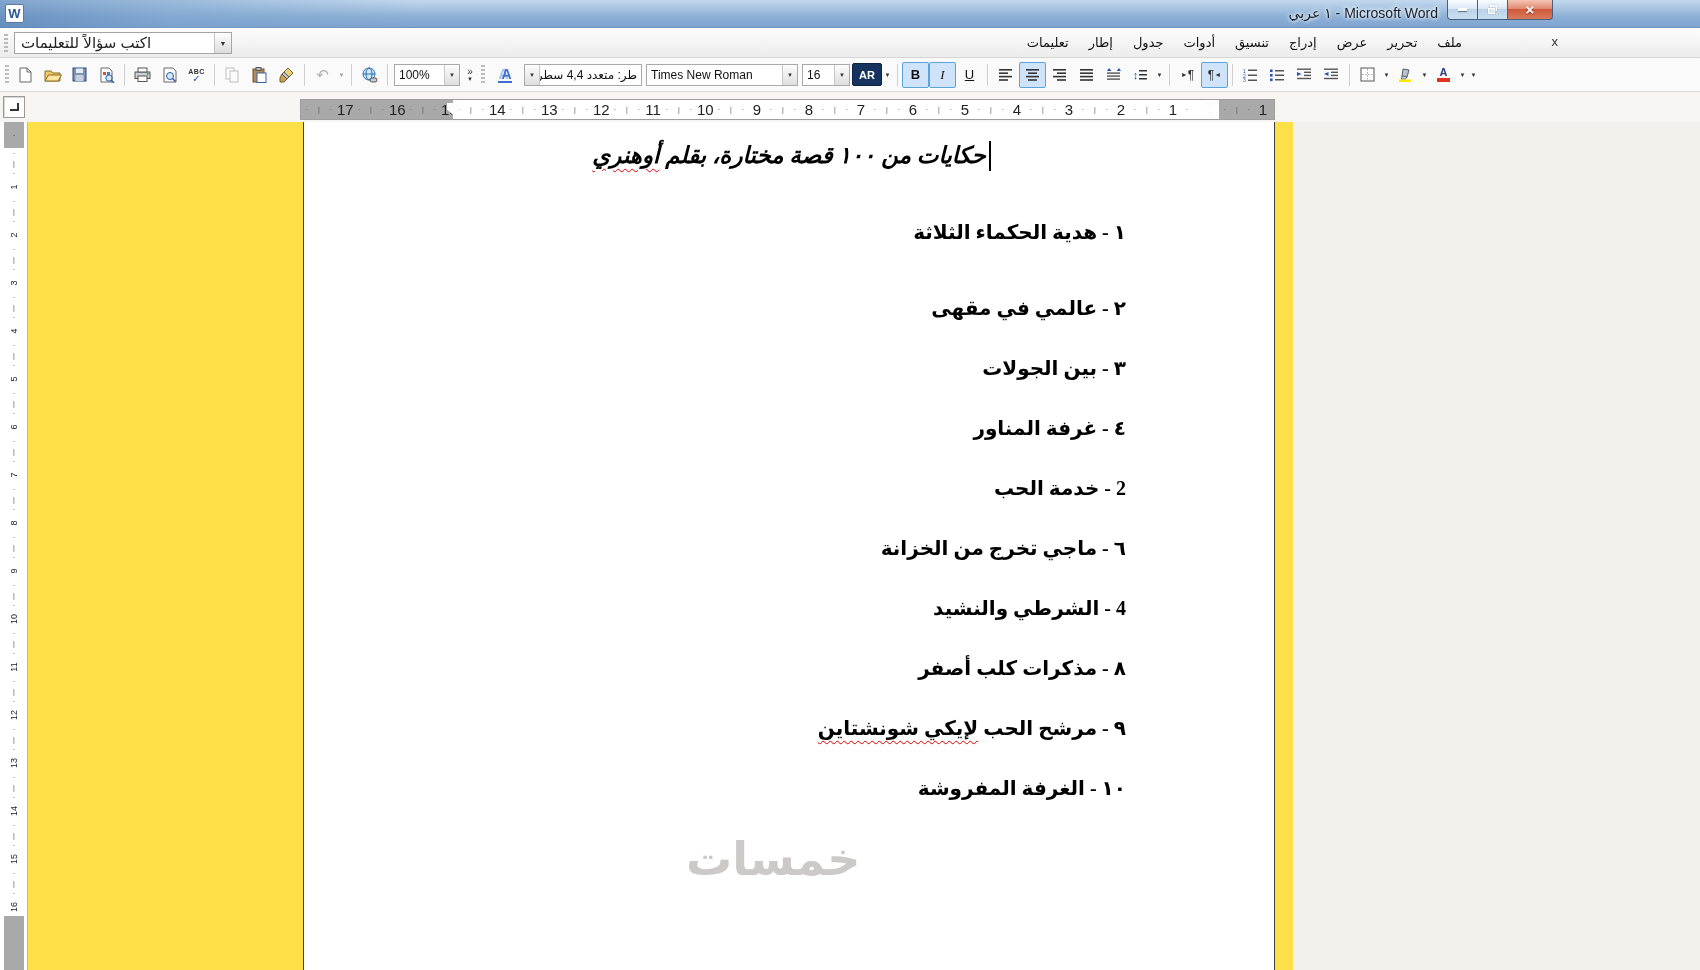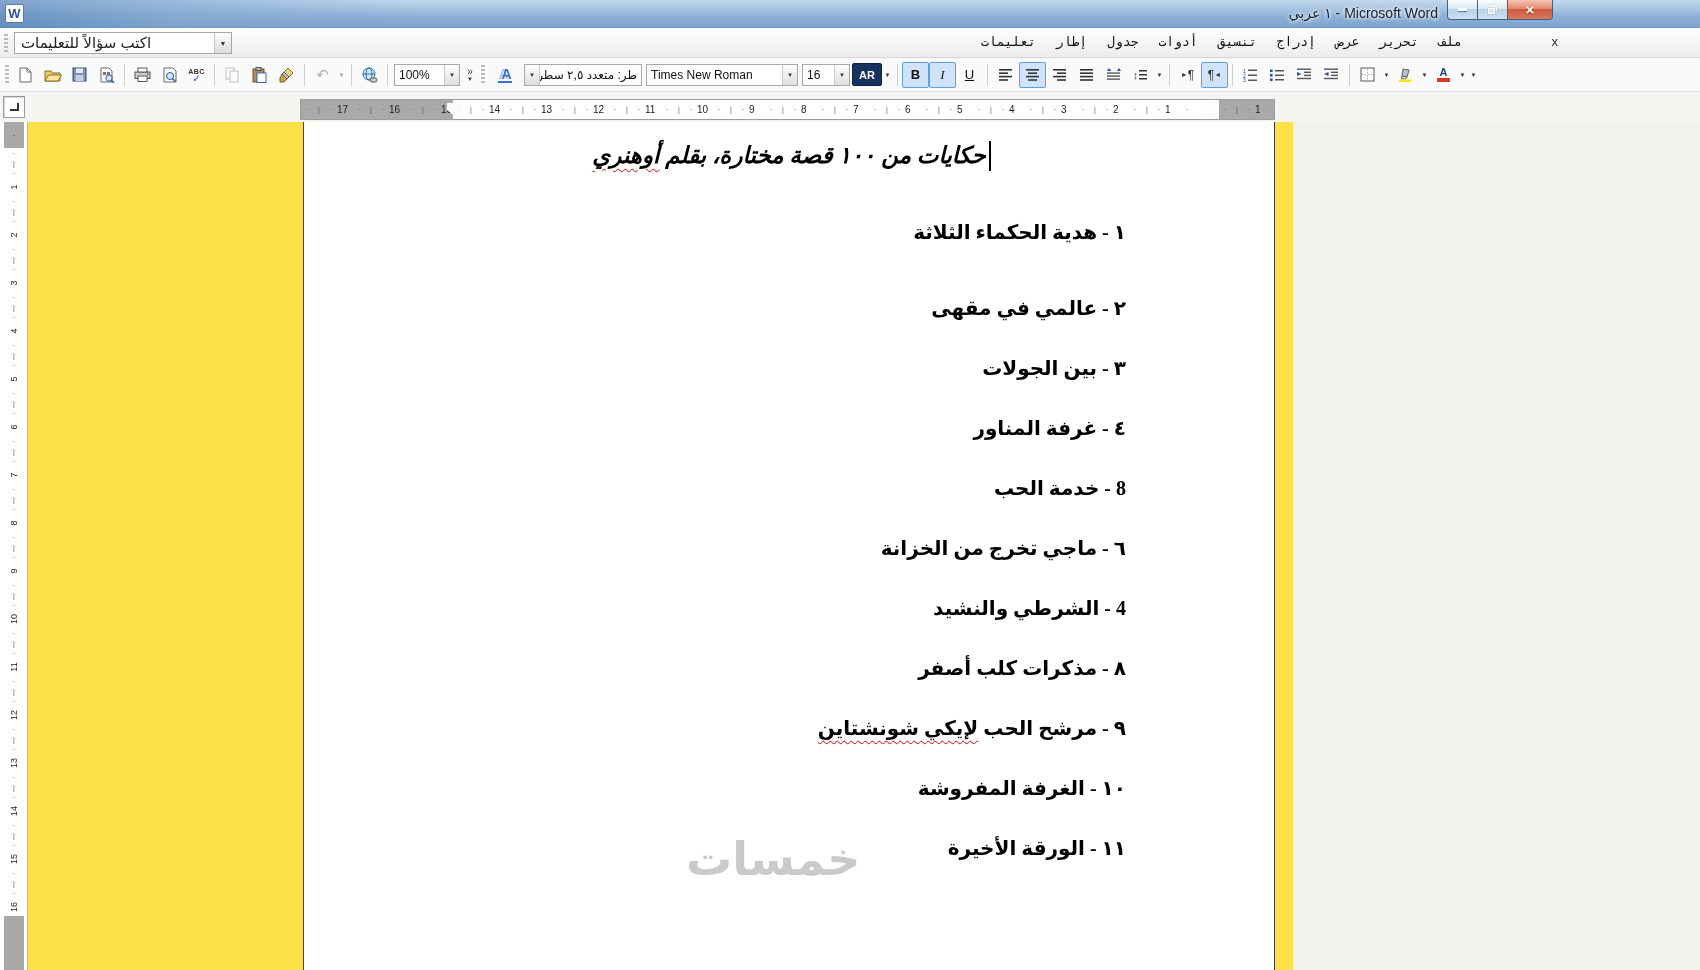--- a/index.html
+++ b/index.html
@@ -36,21 +36,21 @@
   .menubar { position:absolute; left:0; top:28px; width:1700px; height:30px;
     background:linear-gradient(180deg,#fdfdfd,#ececec); border-bottom:1px solid #d6d6d6; }
   .grip { position:absolute; left:4px; top:6px; width:4px; height:18px;
     background:repeating-linear-gradient(180deg,#b9b9b9 0 2px,transparent 2px 4px); }
   .help-combo { position:absolute; left:14px; top:4px; width:218px; height:22px; background:#fff;
     border:1px solid #a5a5a5; display:flex; align-items:center; }
   .help-combo-text { flex:1; font-size:15px; color:#222; padding:0 6px; direction:rtl; text-align:left; white-space:nowrap; overflow:hidden; }
   .help-combo-arrow { width:17px; height:20px; display:flex; align-items:center; justify-content:center;
     background:linear-gradient(180deg,#fefefe,#dcdcdc); border-left:1px solid #c4c4c4; font-size:7px; color:#333; }
   .menus { position:absolute; right:228px; top:0; height:30px; display:flex; direction:rtl; align-items:center; }
-  .menu-item { padding:0 10px; font-size:13px; color:#111; line-height:30px; cursor:default;font-family:Liberation Mono, monospace; }
+  .menu-item { padding:0 10px; font-size:13px; color:#111; line-height:30px; cursor:default; }
   .menubar-close { position:absolute; right:138px; top:6px; font-size:13px; color:#333; line-height:16px; padding:0 4px; }
 
   
   .toolbar { position:absolute; left:0; top:58px; width:1700px; height:34px; background:#fafafa;
     border-bottom:1px solid #dcdcdc; display:flex; align-items:center; padding:0 2px; }
   .tgrip { width:4px; height:20px; margin:0 3px;
     background:repeating-linear-gradient(180deg,#bdbdbd 0 2px,transparent 2px 4px); flex:none; }
   .sep { width:1px; height:22px; background:#cfcfcf; margin:0 4px; flex:none; }
   .tb { width:27px; height:26px; display:flex; align-items:center; justify-content:center;
     border:1px solid transparent; flex:none; position:relative; }
@@ -90,21 +90,21 @@
   
   .ruler-strip { position:absolute; left:0; top:92px; width:1700px; height:30px; background:#f6f5f1; }
   .tab-selector { position:absolute; left:3px; top:96px; width:22px; height:22px; background:#fff;
     border:1px solid #9a9a9a; box-shadow:inset 1px 1px 0 #d8d8d8; display:flex; align-items:center; justify-content:center; }
   .tab-glyph { width:9px; height:8px; border-right:2px solid #333; border-bottom:2px solid #333; }
   .hruler { position:absolute; left:300px; top:99px; width:975px; height:21px; background:#fff;
     border:1px solid #9d9d9d; display:flex; overflow:hidden; }
   .hruler-sec { display:flex; align-items:center; overflow:hidden; height:100%; flex:none; }
   .hruler-sec.gray { background:#a9a9a9; }
   .hruler-sec.white { background:#fff; }
-  .rnum { width:16px; text-align:left; font-size:10px; color:#222; flex:none; }
+  .rnum { width:16px; text-align:center; font-size:15px; color:#222; flex:none; }
   .rtick { width:12px; text-align:center; font-size:7px; color:#555; flex:none; }
   .marker { position:absolute; filter:drop-shadow(0 0 1px #666); background:#fcfcfc; }
   .marker.pentagon { left:146px; top:3px; width:12px; height:12px;
     clip-path:polygon(50% 100%,0 55%,0 0,100% 0,100% 55%); }
   .marker.hourglass { left:903px; top:2px; width:13px; height:17px;
     clip-path:polygon(0 0,100% 0,50% 42%,100% 100%,0 100%,50% 42%); }
   .vruler { position:absolute; left:0; top:122px; width:28px; height:848px; background:#fff;
     border-right:1px solid #b9b9b9; }
   .vruler-bar { position:absolute; left:4px; top:0; width:20px; height:100%; display:flex;
     flex-direction:column; align-items:center; overflow:hidden; }
@@ -274,21 +274,21 @@
     <span class="chevron-btn">
       <span class="c1">»</span>
       <span class="c2">▼</span>
     </span>
     <div class="tgrip"></div>
 
     <span class="tb wide">
       <span class="styles-glyph">A</span>
     </span>
     <span class="combo rtl" dir="rtl" style="width:118px">
-      <span class="combo-text" style="text-align:right">طر: متعدد ٢,٥ سطر</span>
+      <span class="combo-text" style="text-align:right">طر: متعدد 4,4 سطر</span>
       <span class="combo-arrow">▼</span>
     </span>
     <span class="combo" style="width:152px">
       <span class="combo-text">Times New Roman</span>
       <span class="combo-arrow">▼</span>
     </span>
     <span class="combo" style="width:48px">
       <span class="combo-text">16</span>
       <span class="combo-arrow">▼</span>
     </span>
@@ -601,39 +601,36 @@
           <div class="doc-item">
             <span class="doc-item-text" dir="rtl">٢ - عالمي في مقهى</span>
           </div>
           <div class="doc-item">
             <span class="doc-item-text" dir="rtl">٣ - بين الجولات</span>
           </div>
           <div class="doc-item">
             <span class="doc-item-text" dir="rtl">٤ - غرفة المناور</span>
           </div>
           <div class="doc-item">
-            <span class="doc-item-text" dir="rtl">8 - خدمة الحب</span>
+            <span class="doc-item-text" dir="rtl">2 - خدمة الحب</span>
           </div>
           <div class="doc-item">
             <span class="doc-item-text" dir="rtl">٦ - ماجي تخرج من الخزانة</span>
           </div>
           <div class="doc-item">
             <span class="doc-item-text" dir="rtl">4 - الشرطي والنشيد</span>
           </div>
           <div class="doc-item">
             <span class="doc-item-text" dir="rtl">٨ - مذكرات كلب أصفر</span>
           </div>
           <div class="doc-item">
             <span class="doc-item-text" dir="rtl">٩ - مرشح الحب <span class="misspell">لإيكي شونشتاين</span></span>
           </div>
           <div class="doc-item">
             <span class="doc-item-text" dir="rtl">١٠ - الغرفة المفروشة</span>
-          </div>
-          <div class="doc-item">
-            <span class="doc-item-text" dir="rtl">١١ - الورقة الأخيرة</span>
           </div>
         </div>
       <div class="watermark">خمسات</div>
     </div>
   </div>
   <div class="right-pane"></div>
 
 </div>
 
 </body></html>

